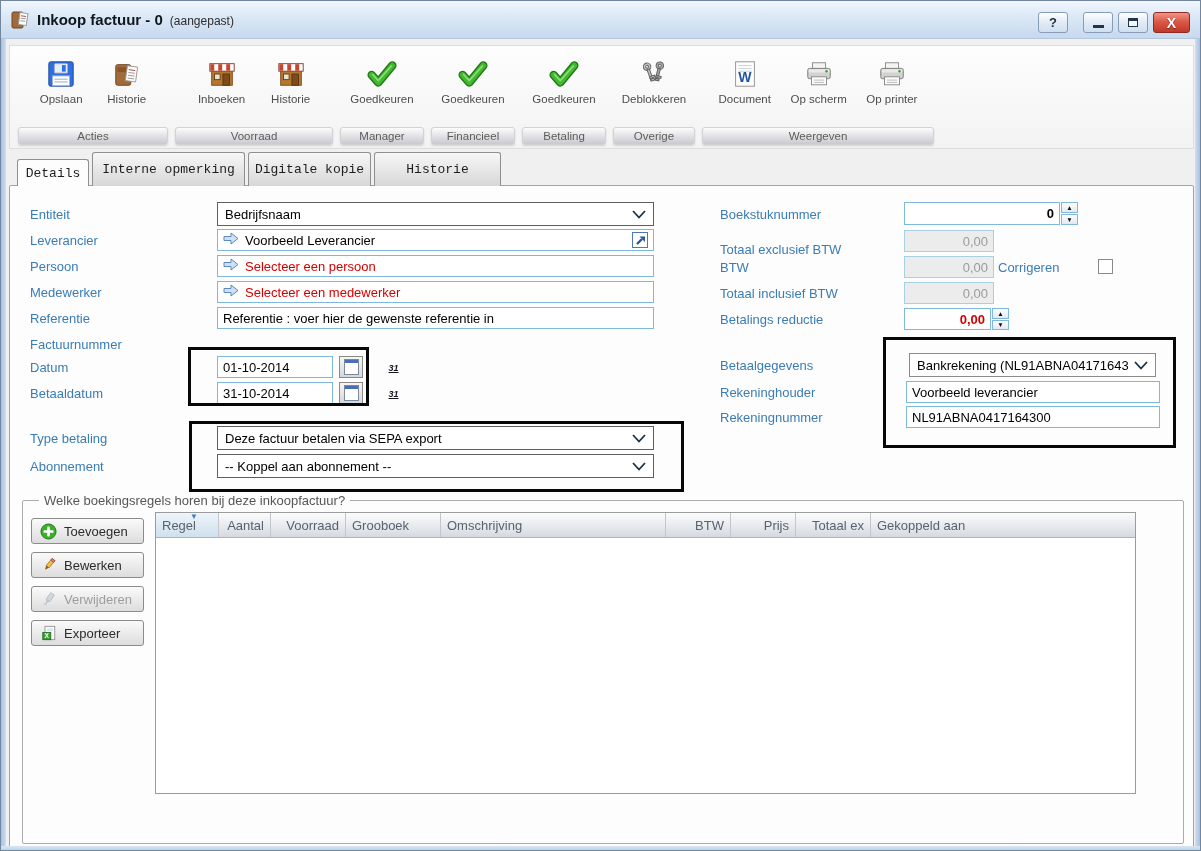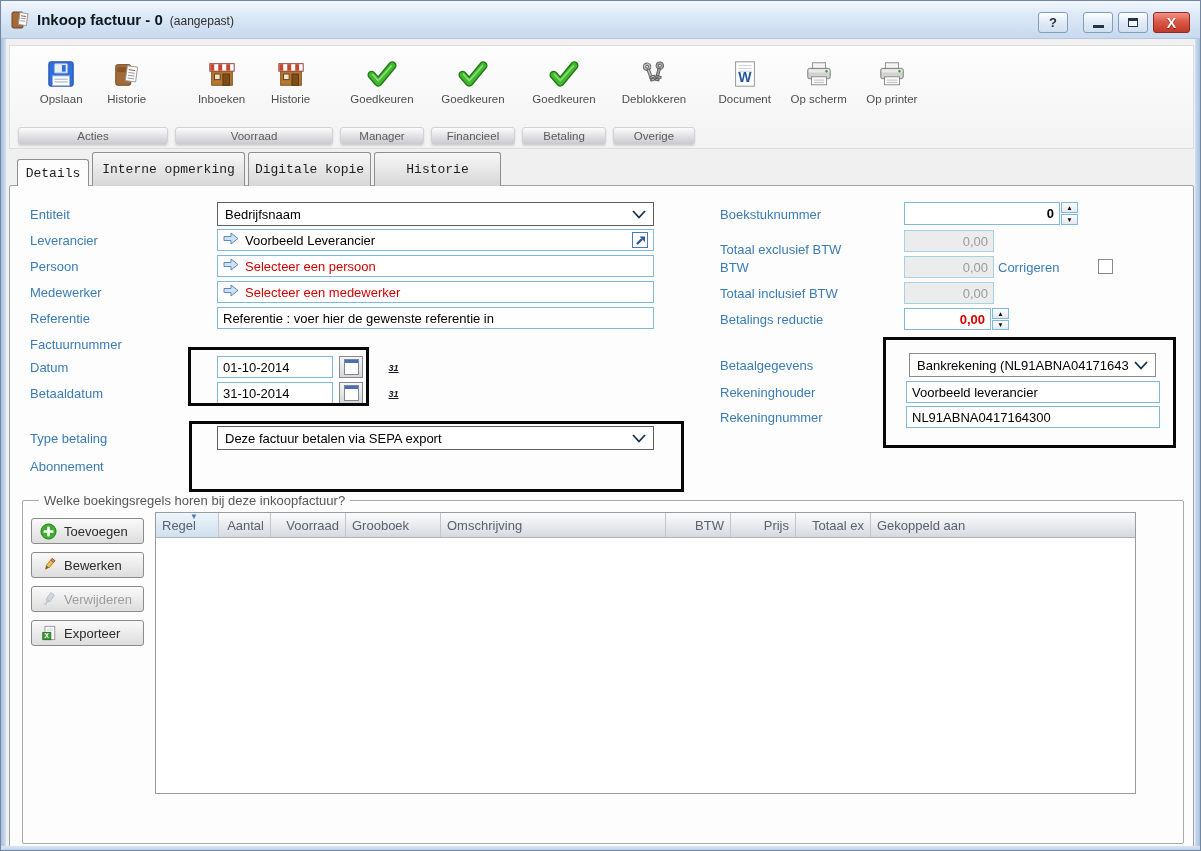--- a/index.html
+++ b/index.html
@@ -318,20 +318,21 @@
                 <rect x="5" y="11" width="22" height="3.5" rx="1.5" fill="#e9e9e7"></rect>
                 <circle cx="24" cy="13" r="1.3" fill="#3d9c2f"></circle>
                 <rect x="8" y="19" width="16" height="8.5" fill="#fbfbfb" stroke="#8a8a8a"></rect>
                 <line x1="10.5" y1="22.5" x2="21.5" y2="22.5" stroke="#bbbbbb"></line>
                 <line x1="10.5" y1="25" x2="21.5" y2="25" stroke="#bbbbbb"></line>
               </svg>
           </span>
           <span class="tlabel">Op printer</span>
         </div>
       </div>
+      <div class="tgroup-bar">Weergeven</div>
     </div>
   </div>
 
   <div class="tabs">
     <div class="tab active" style="width:72px">
         <span>Details</span>
       </div>
     <div class="tab" style="width:153px">
         <span>Interne opmerking</span>
       </div>
@@ -415,20 +416,26 @@
         </span>
     </div>
 
     <div class="combo" style="left:207px; top:240px; width:437px">
       <span>Deze factuur betalen via SEPA export</span>
       <span class="chev"><svg width="14" height="9" viewBox="0 0 14 9">
             <polyline points="1,1 7,7.5 13,1" fill="none" stroke="#16324c" stroke-width="1.8"></polyline>
           </svg></span>
     </div>
 
+    <div class="combo" style="left:207px; top:268px; width:437px">
+      <span>-- Koppel aan abonnement --</span>
+      <span class="chev"><svg width="14" height="9" viewBox="0 0 14 9">
+            <polyline points="1,1 7,7.5 13,1" fill="none" stroke="#16324c" stroke-width="1.8"></polyline>
+          </svg></span>
+    </div>
 
     <div class="lbl" style="left:710px; top:17px">Boekstuknummer</div>
     <div class="lbl" style="left:710px; top:52px">Totaal exclusief BTW</div>
     <div class="lbl" style="left:710px; top:70px">BTW</div>
     <div class="lbl" style="left:710px; top:96px">Totaal inclusief BTW</div>
     <div class="lbl" style="left:710px; top:122px">Betalings reductie</div>
     <div class="lbl" style="left:710px; top:168px">Betaalgegevens</div>
     <div class="lbl" style="left:710px; top:195px">Rekeninghouder</div>
     <div class="lbl" style="left:710px; top:220px">Rekeningnummer</div>
 

